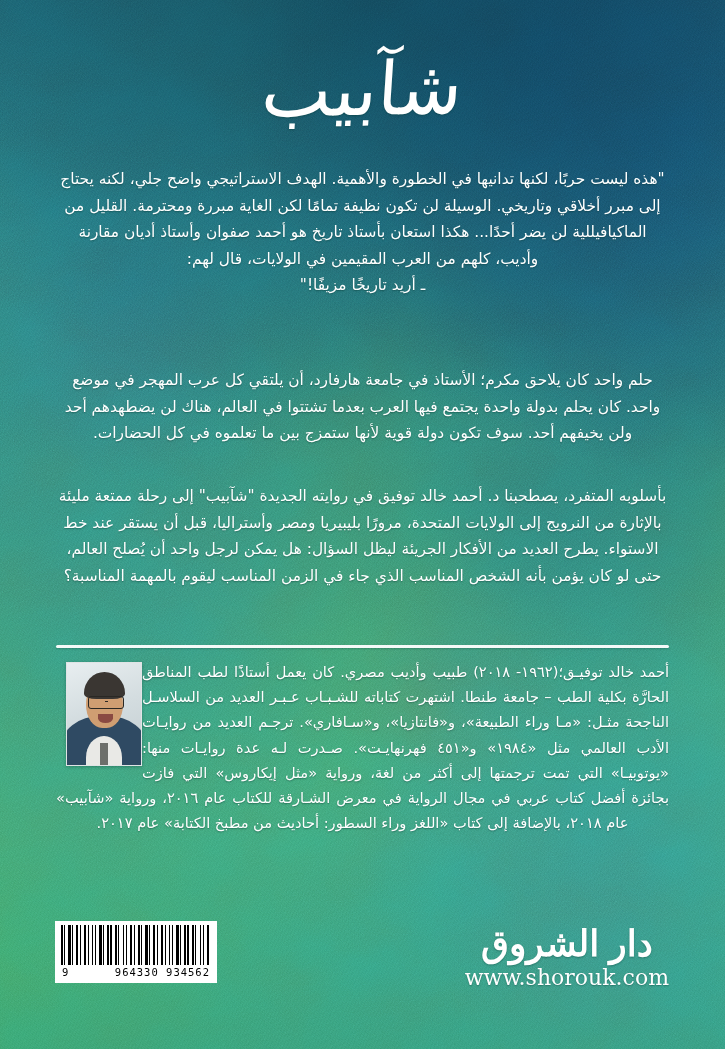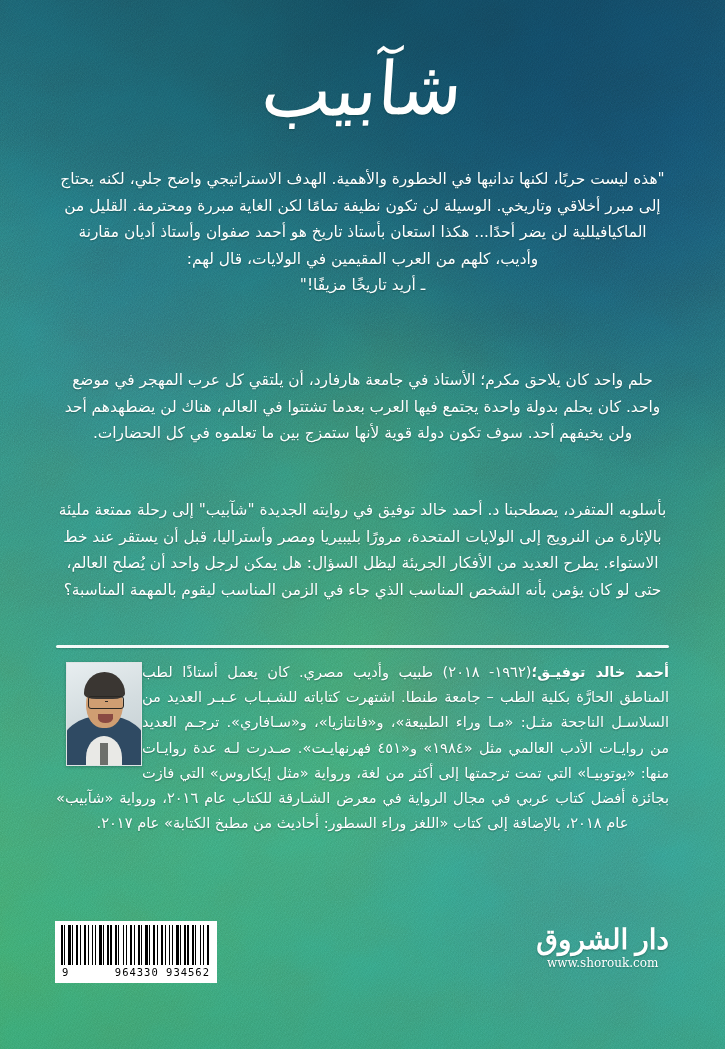--- a/index.html
+++ b/index.html
@@ -85,41 +85,41 @@
     line-height:26.5px;
     text-align:center;
     letter-spacing:0;
     text-shadow:0 1px 1.5px rgba(0,48,40,.40);
     margin:0;
   }
   .blurb.quote{ text-align:center; }
 
   #quote-block{top:166px;}
   #dream-block{top:367px;}
-  #novel-block{top:483px;margin-top:14px;}
+  #novel-block{top:483px;}
 
   
   .divider{
     position:absolute;left:56px;right:56px;top:645px;
     height:3px;background:#ffffff;opacity:.95;border-radius:2px;
     box-shadow:0 1px 2px rgba(0,50,40,.25);
   }
 
   
   #bio-block{top:659px;}
   .bio{
     color:#ffffff;
     font-size:14.6px;
     line-height:25.2px;
     text-align:justify;
     text-align-last:center;
     text-shadow:0 1px 1.5px rgba(0,48,40,.40);
     margin:0;
   }
-  .bio b{font-weight:700;}
+  .bio b{font-weight:400;}
   .author-photo{
     float:left;
     width:74px;height:102px;
     margin:3px 0 2px 10px;
     shape-outside:margin-box;
     position:relative;
     overflow:hidden;
     background:#cfd6d8;
     border:1px solid rgba(255,255,255,.35);
     box-shadow:0 1px 3px rgba(0,40,35,.3);
@@ -163,29 +163,29 @@
     display:flex;justify-content:space-between;align-items:center;
     font-family:"DejaVu Sans Mono","Liberation Mono",monospace;
     font-size:10.5px;color:#000;letter-spacing:1px;
     padding:1px 1px 0;direction:ltr;
   }
   .publisher{
     position:absolute;right:56px;top:925px;
     text-align:center;color:#fff;
   }
   .pub-logo{
-    font-family:Liberation Serif, serif;
-    font-size:28px;font-weight:700;line-height:1.05;
+    font-family:Liberation Sans, sans-serif;
+    font-size:36px;font-weight:700;line-height:1.05;
     letter-spacing:0;
     text-shadow:0 1px 2px rgba(0,48,40,.35);
   }
   .pub-url{
     direction:ltr;
     font-family:"DejaVu Serif","Liberation Serif",serif;
-    font-size:12px;line-height:1.2;margin-top:2px;
+    font-size:22px;line-height:1.2;margin-top:2px;
     text-shadow:0 1px 1.5px rgba(0,48,40,.35);
   }
 </style>
 </head>
 <body>
 
 <div class="cover">
 
   <div class="bg-base"></div>
   <div class="bg-blobs"></div>

